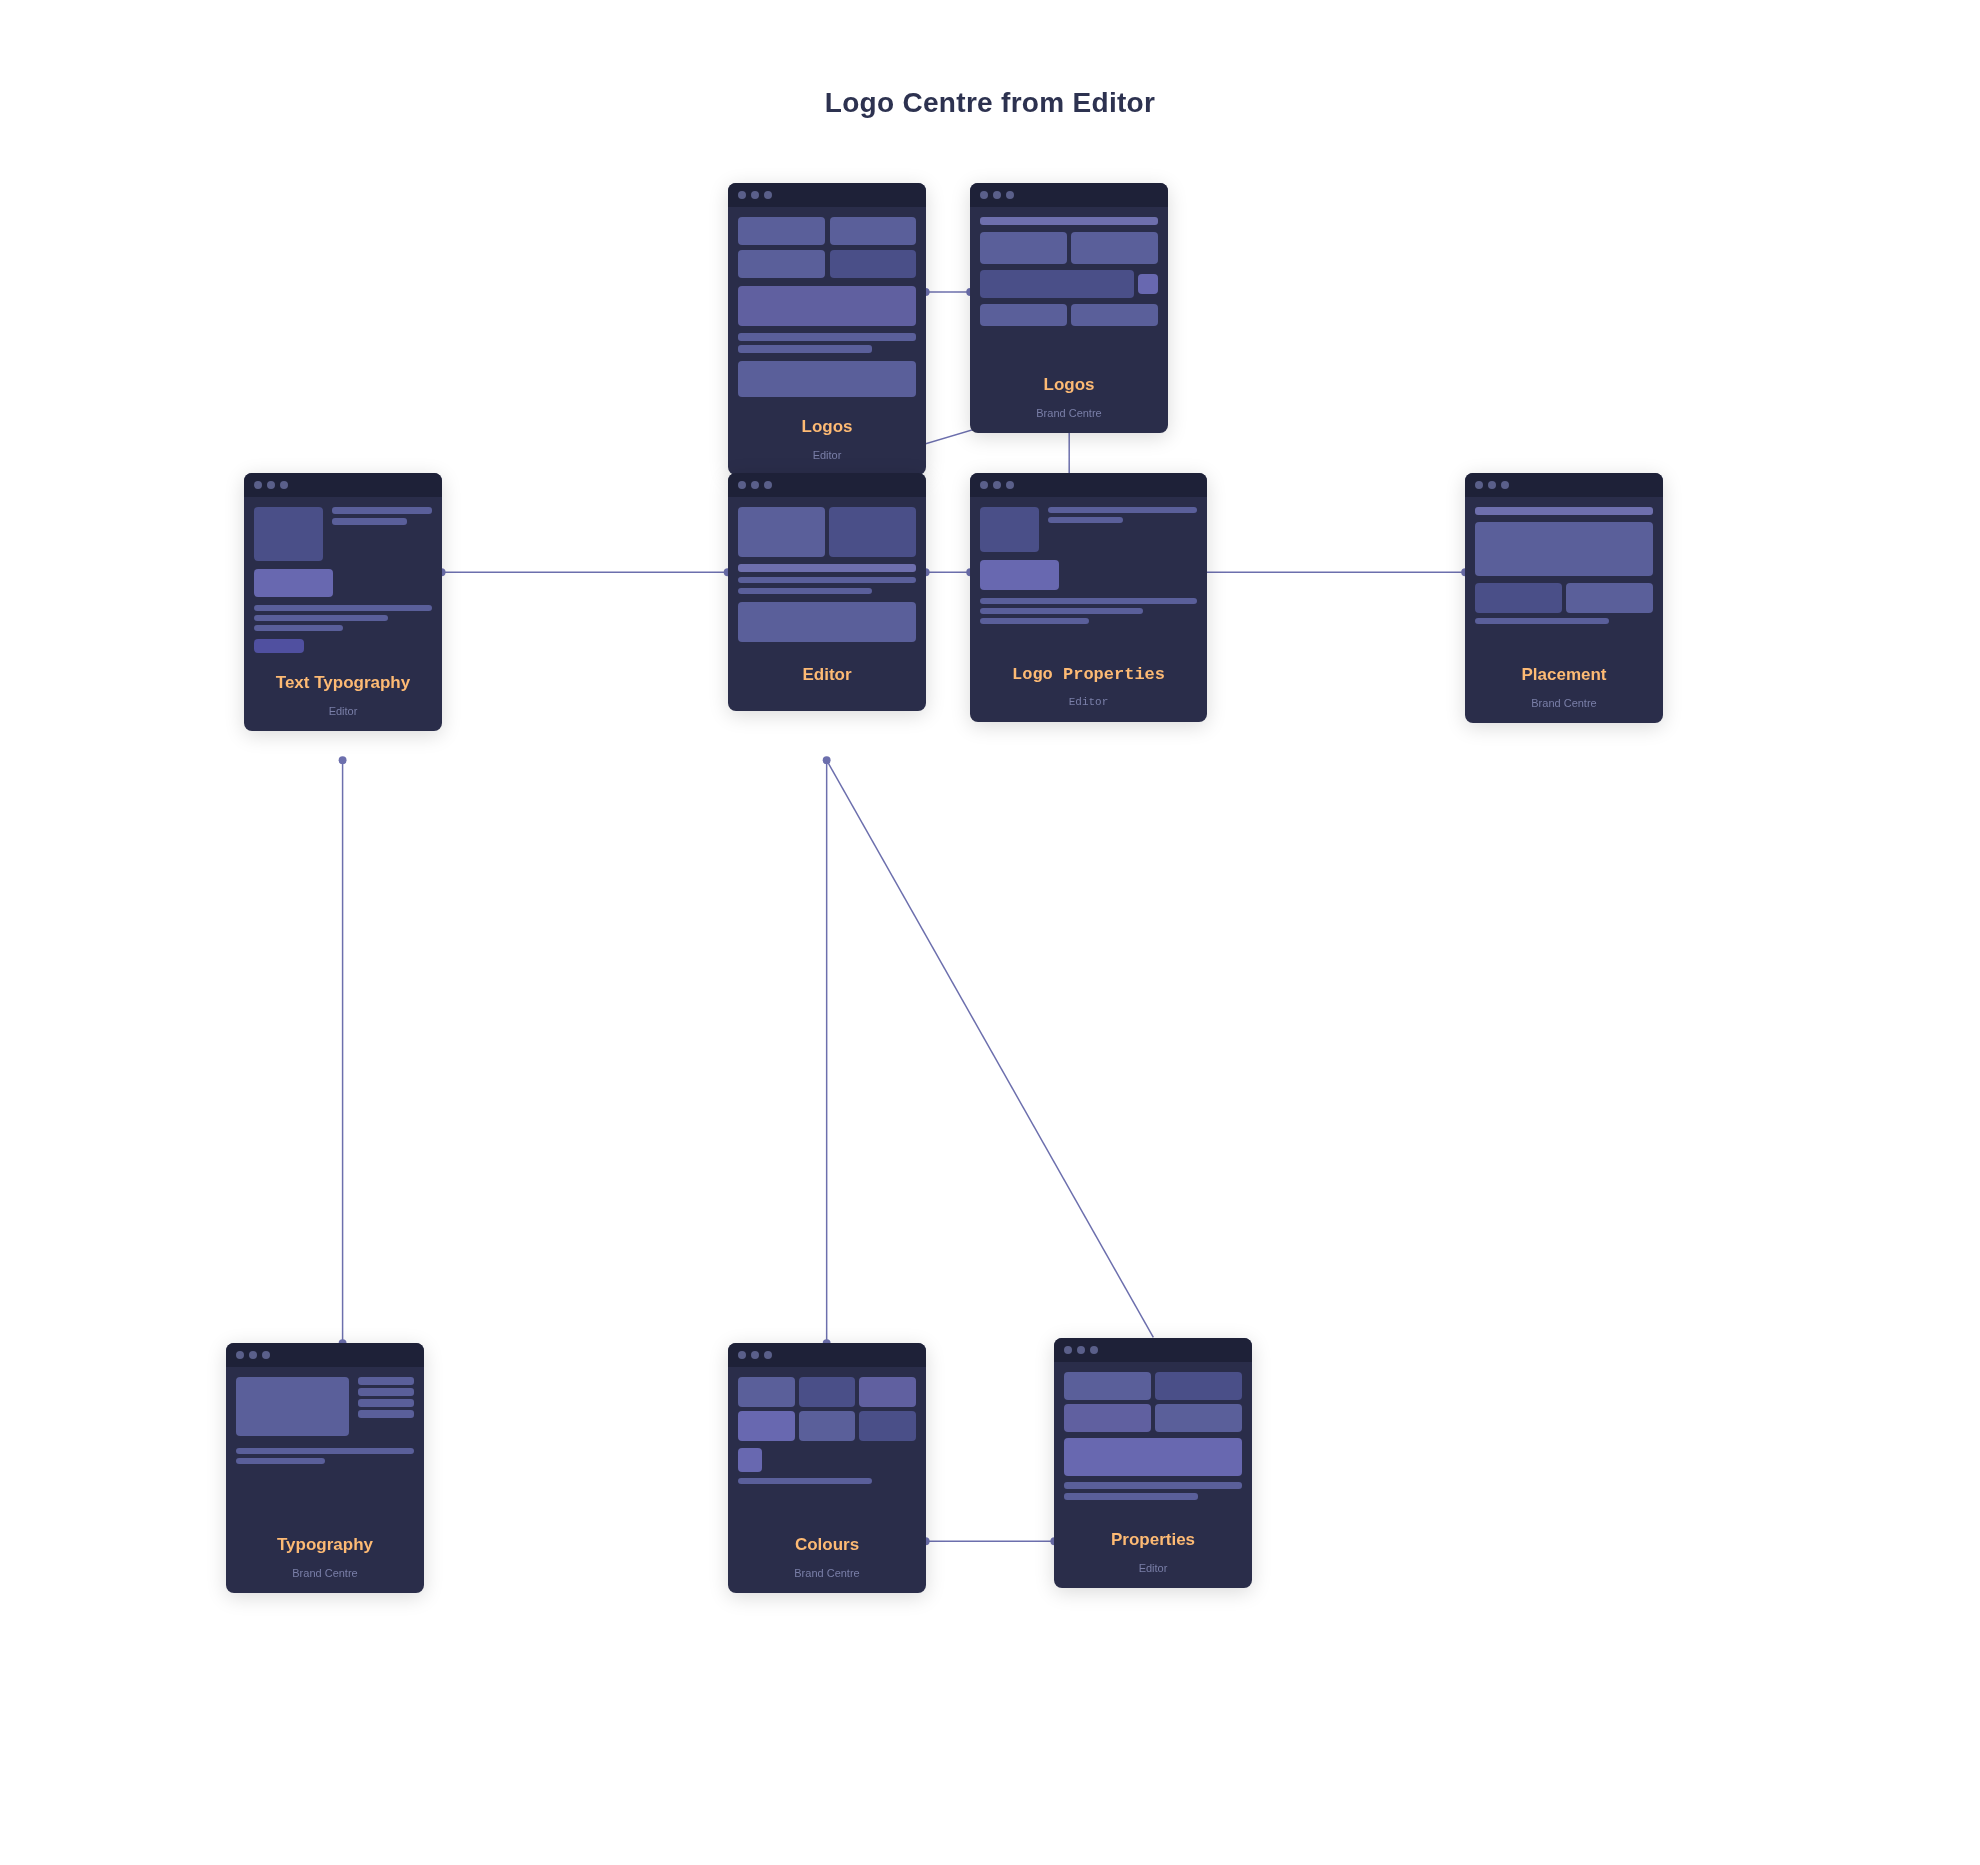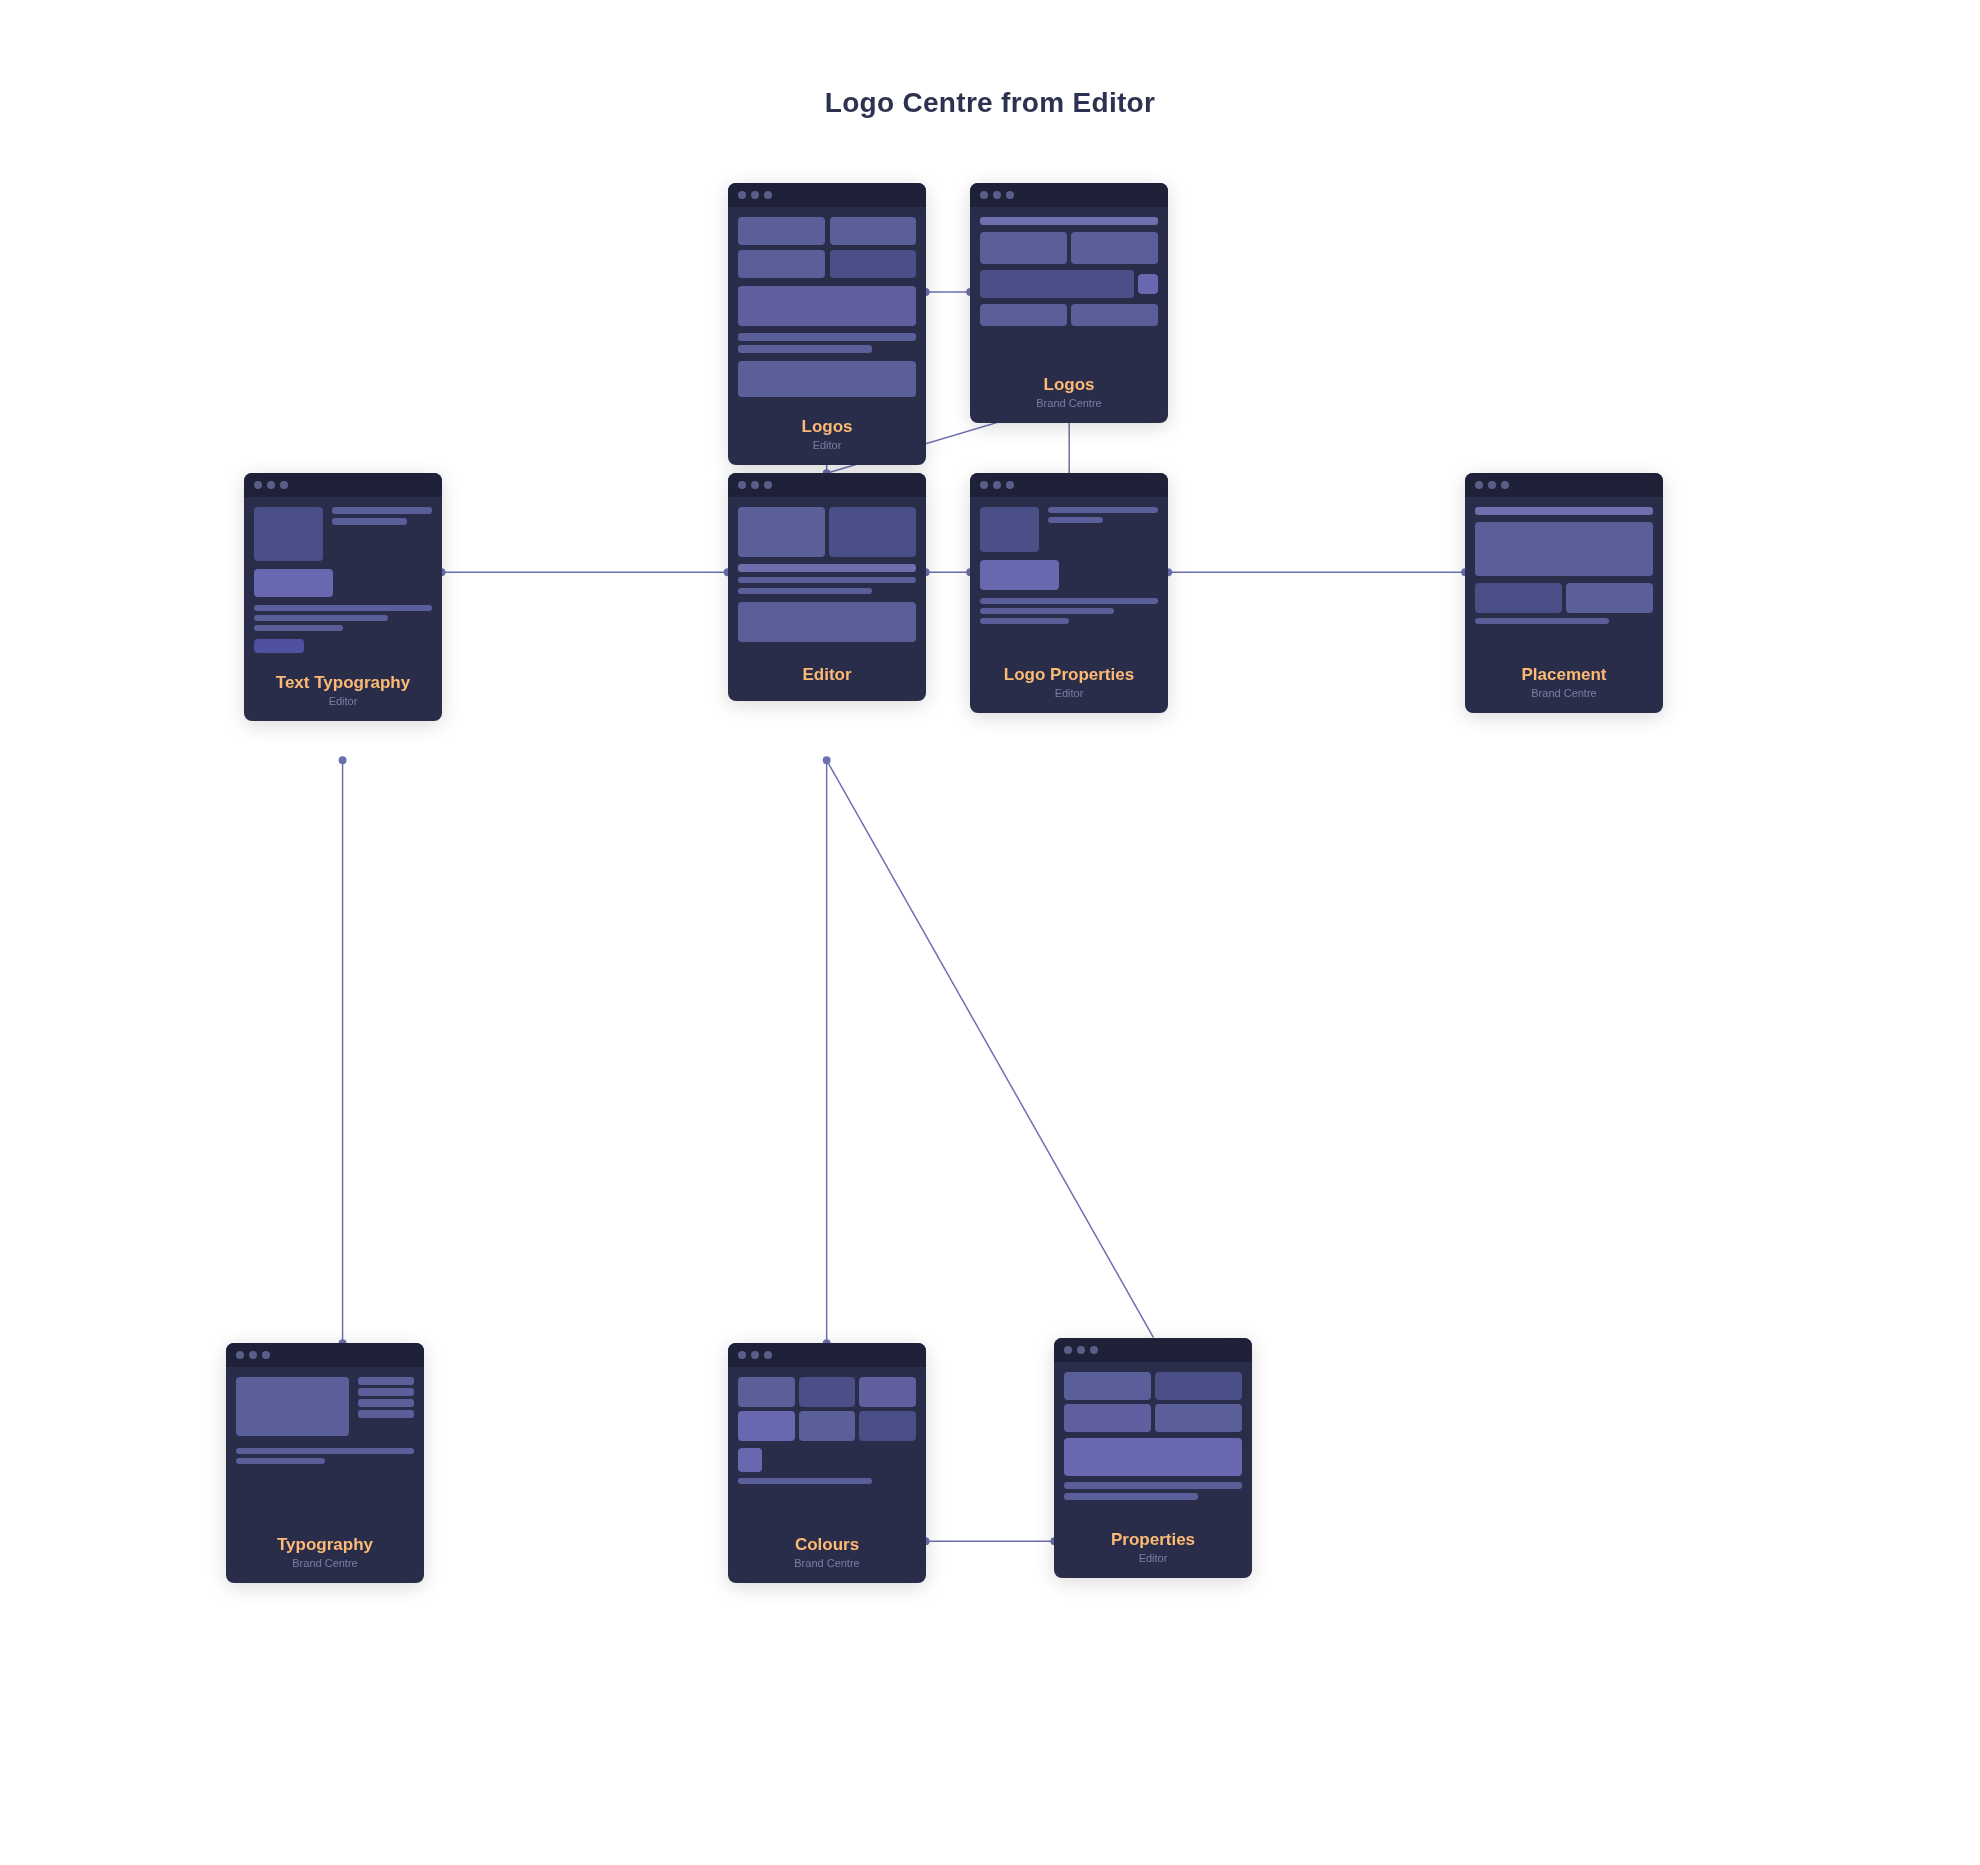--- a/index.html
+++ b/index.html
@@ -72,21 +72,21 @@
     .screen-label .title {
       font-size: 17px;
       font-weight: 600;
       color: #fdba74;
       display: block;
     }
 
     .screen-label .subtitle {
       font-size: 11px;
       color: #7a7fa8;
-      margin-top: 2px;
+      margin-top: 12px;
       display: block;
     }
 
     
     .mock-bar {
       height: 8px;
       border-radius: 3px;
       background: #5a5f9a;
       margin-bottom: 5px;
     }
@@ -254,21 +254,21 @@
     <div class="mock-bar wide" style="margin-bottom:5px; height:6px;"></div>
     <div class="mock-bar med" style="margin-bottom:8px; height:6px;"></div>
     <div class="mock-rect" style="width:100%; height:40px; background:#5a5f9a;"></div>
   </div>
   <div class="screen-label">
     <span class="title">Editor</span>
     <span class="subtitle"></span>
   </div>
 </div>
 
-<div class="screen-card" style="left:970px; top:473px; width:198px;">
+<div class="screen-card" style="left:970px; top:473px; width:237px;font-family:Liberation Mono, monospace;">
   <div class="screen-header">
     <div class="dot"></div>
       <div class="dot"></div>
       <div class="dot"></div>
   </div>
   <div class="screen-body">
     <div class="mock-row" style="margin-bottom:8px;">
       <div class="mock-rect" style="width:59px; height:45px; background:#4a4f88;"></div>
       <div style="flex:1; padding-left:5px;">
         <div class="mock-bar wide" style="margin-bottom:4px; height:6px;"></div>

